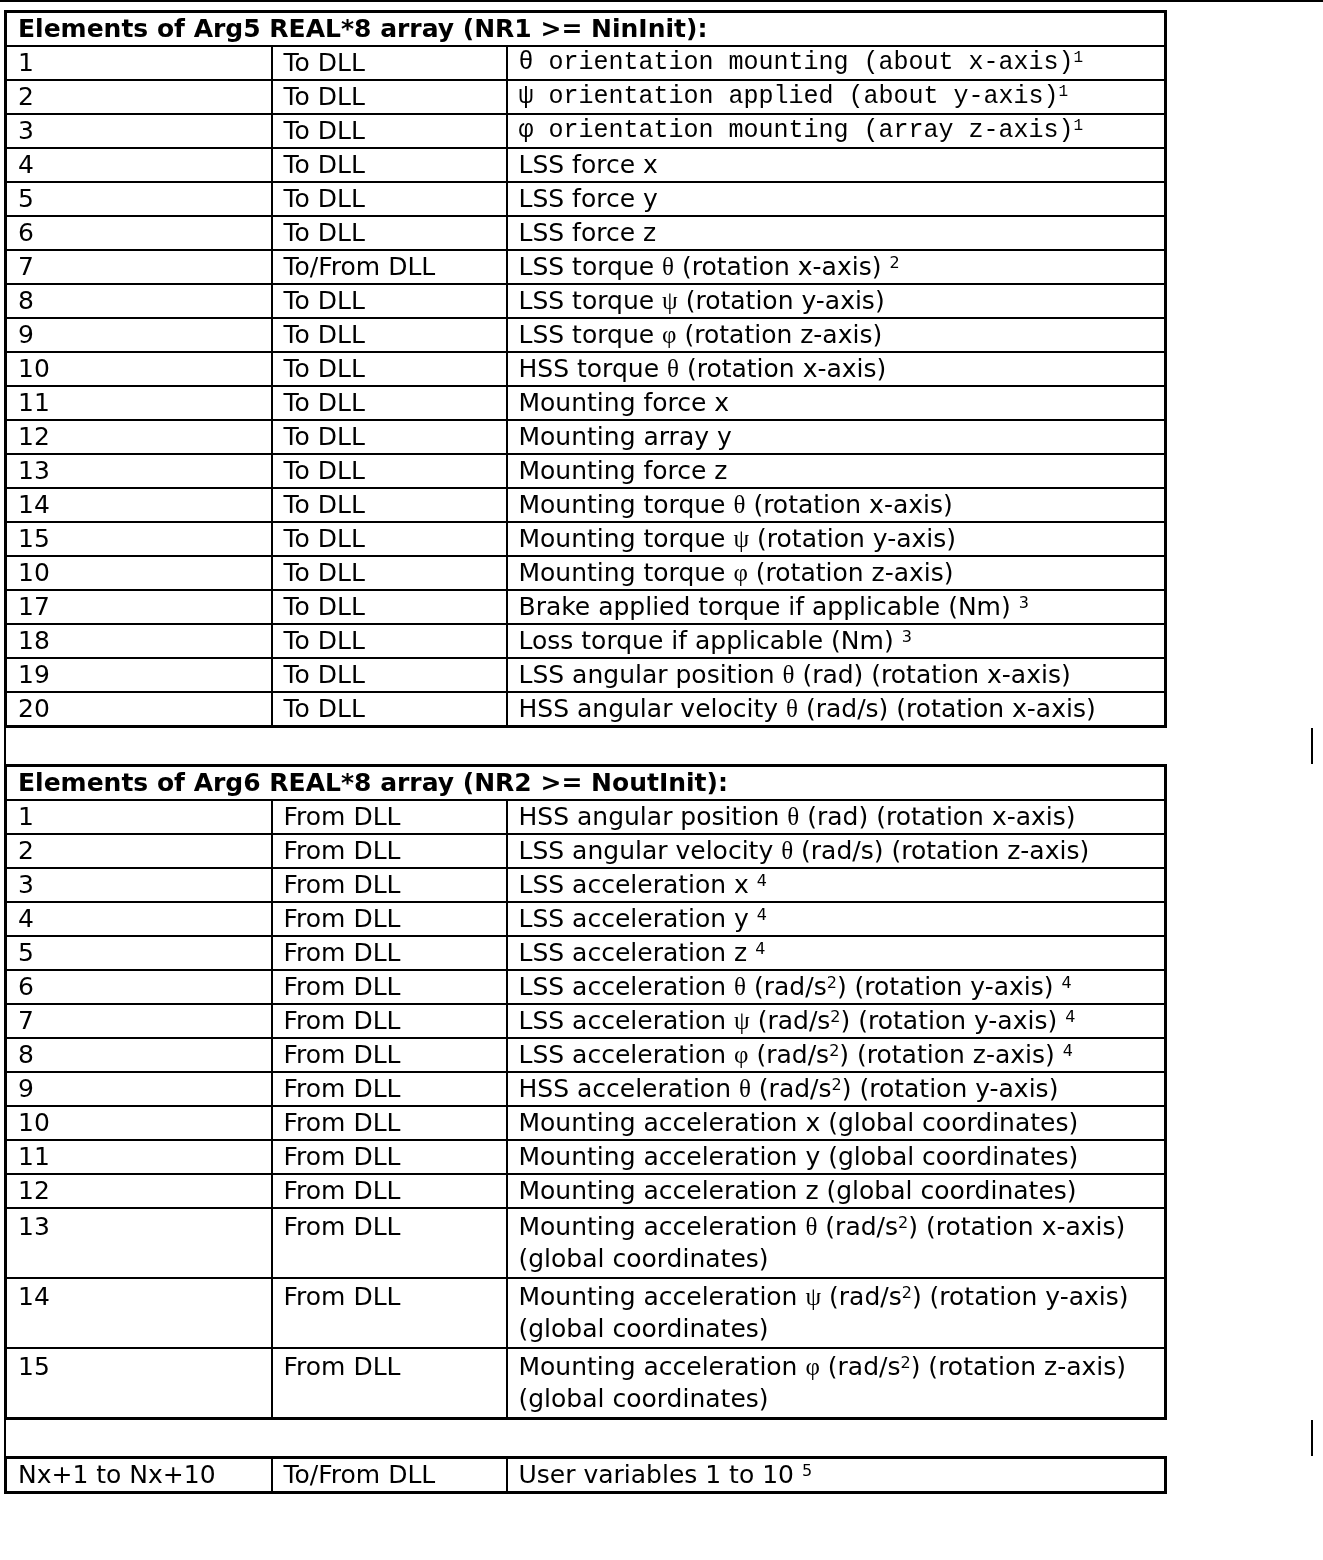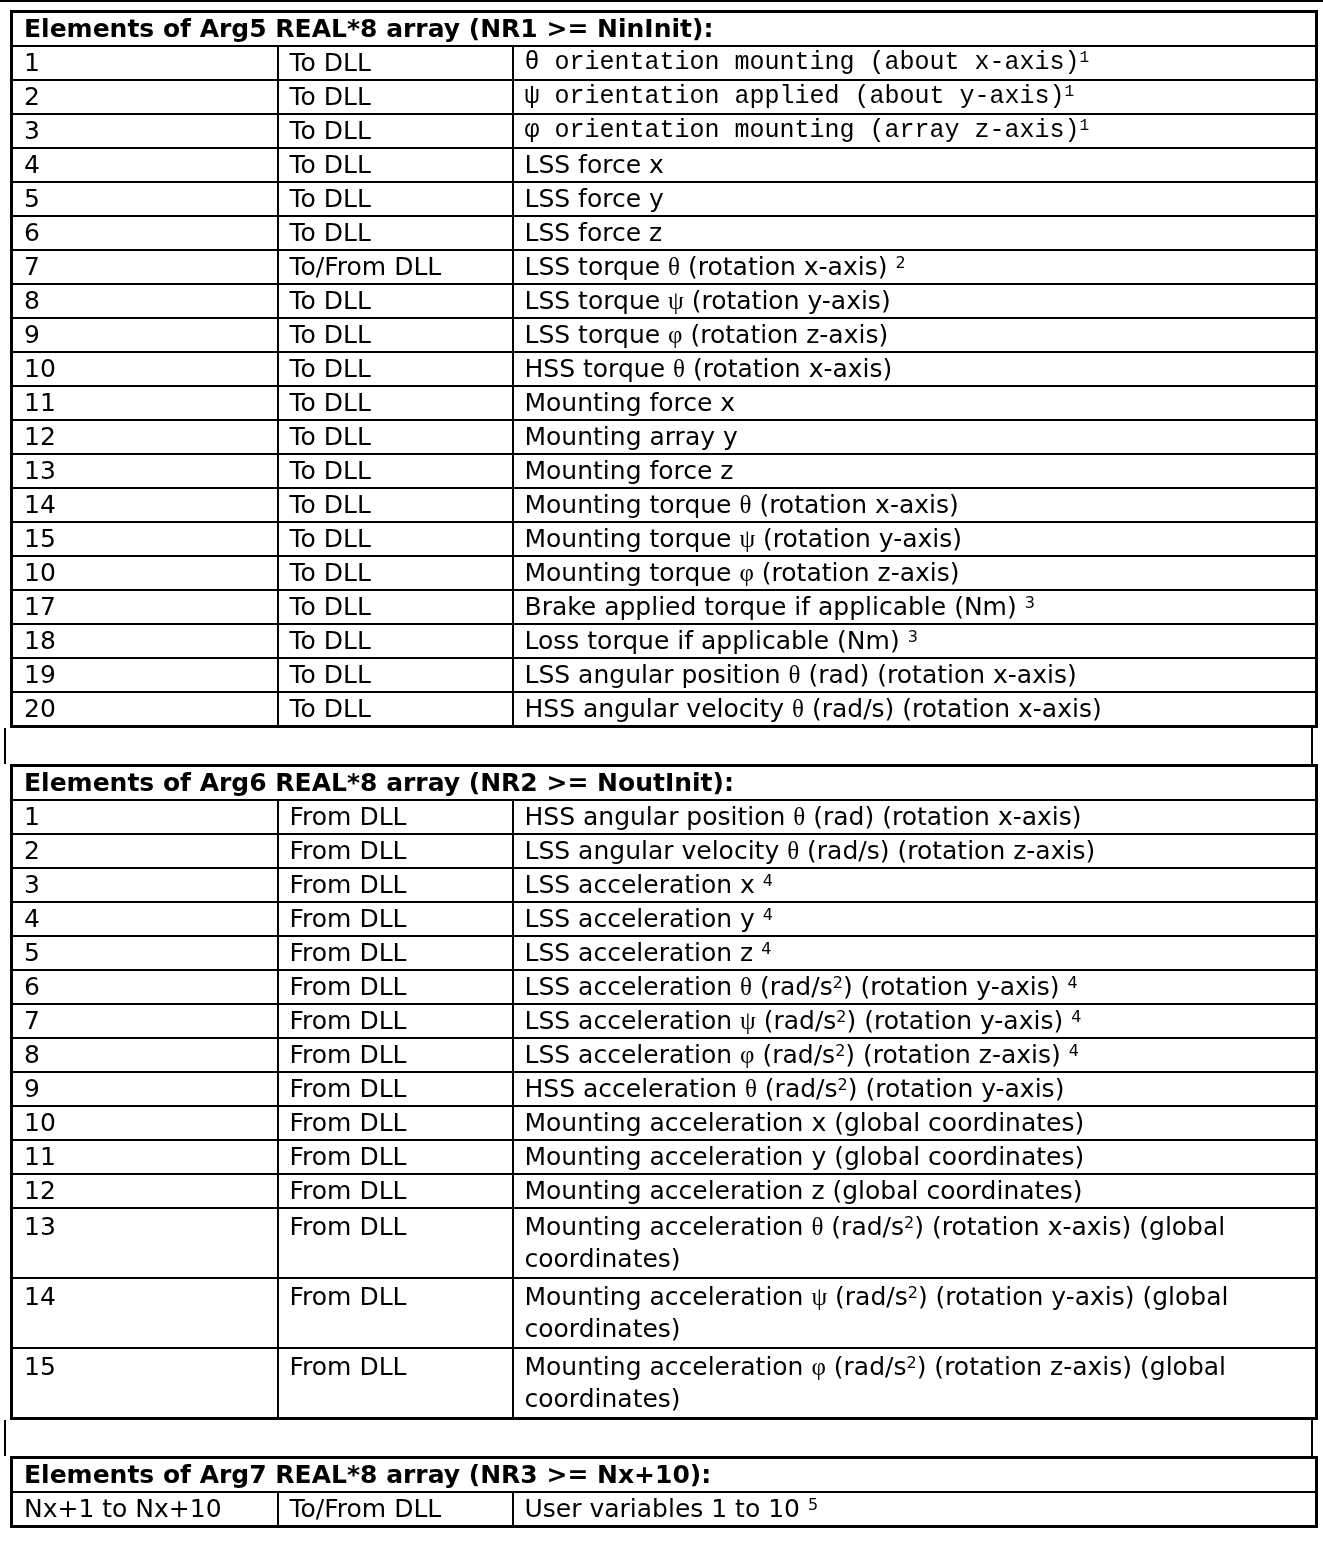--- a/index.html
+++ b/index.html
@@ -14,23 +14,22 @@
   }
   .top-rule {
     position: absolute; left: 0; top: 0;
     width: 1323px; height: 2px; background: #000;
   }
   .doc { position: absolute; left: 4px; top: 10px; width: 1309px; }
 
   table.tbl {
     border-collapse: collapse;
     table-layout: fixed;
-    width: 1308px;
+    width: 1163px;
     border: 3px solid #000;
-    margin-left: 6px;
   }
   col.c1 { width: 266px; }
   col.c2 { width: 235px; }
   table.tbl td {
     border: 2px solid #000;
     padding: 0 8px 0 11px;
     vertical-align: top;
     font-size: 25px;
     line-height: 32px;
     height: 32px;
@@ -262,22 +261,19 @@
     </table>
     <div class="spacer"></div>
     <table class="tbl tbl-arg7">
       <colgroup>
         <col class="c1">
         <col class="c2">
         <col class="c3">
       </colgroup>
       <tbody>
         <tr>
-          <td colspan="3" class="title">Elements of Arg7 REAL*8 array (NR3 &gt;= Nx+10):</td>
-        </tr>
-        <tr>
           <td class="idx">Nx+1 to Nx+10</td>
           <td class="dir">To/From DLL</td>
           <td class="desc"><span>User variables 1 to 10 </span><span class="sup">5</span></td>
         </tr>
       </tbody>
     </table>
   </div>
 
 </body></html>

